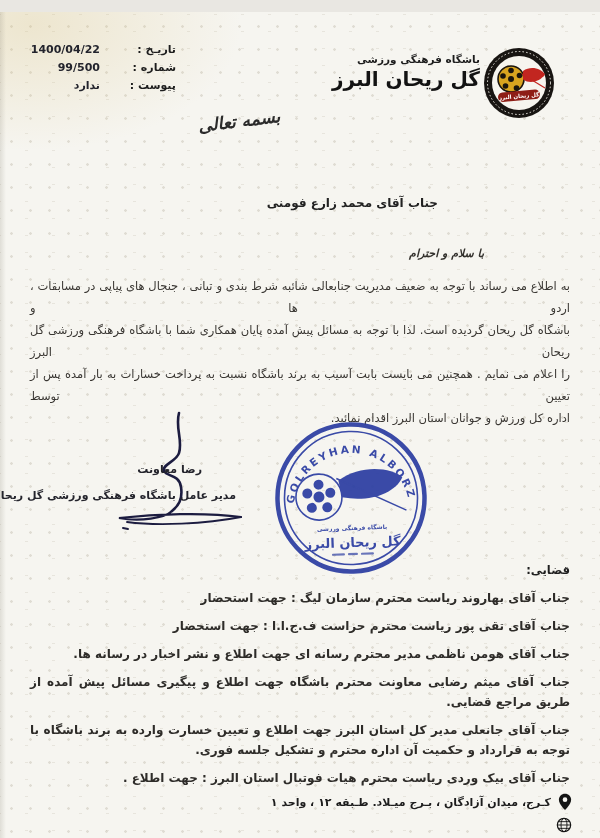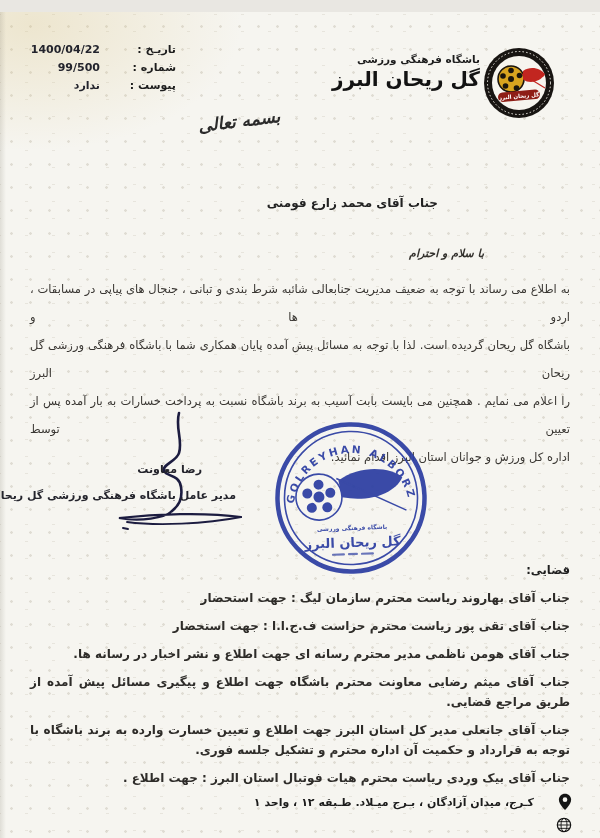--- a/index.html
+++ b/index.html
@@ -33,37 +33,37 @@
   .club-text{position:absolute;right:120px;top:41px;text-align:right;direction:rtl;}
   .club-line1{font-size:10.5px;font-weight:bold;color:#1c1c1c;}
   .club-line2{font-size:20px;font-weight:bold;color:#131313;margin-top:2px;letter-spacing:0.5px;}
   .club-logo{position:absolute;left:482px;top:34px;}
   
   .besmele{position:absolute;left:198px;top:99px;font-size:17px;font-weight:bold;font-style:italic;transform:rotate(-7deg);direction:rtl;color:#2b2b2b;}
   
   .recipient{position:absolute;right:162px;top:184px;font-size:12px;font-weight:bold;direction:rtl;color:#222;}
   .salutation{position:absolute;right:116px;top:235px;font-size:11px;font-weight:bold;direction:rtl;color:#33312d;font-style:italic;}
   .body-par{position:absolute;right:30px;width:540px;top:263px;direction:rtl;font-size:11.5px;color:#3a3733;}
-  .body-line{text-align:justify;text-align-last:justify;line-height:28px;}
+  .body-line{text-align:justify;text-align-last:justify;line-height:22px;}
   .body-line.last{text-align:right;text-align-last:right;}
   
   .sig-svg{position:absolute;left:95px;top:396px;}
   .sig-name{position:absolute;right:398px;top:451px;font-size:11px;font-weight:bold;direction:rtl;color:#24242c;}
   .sig-title{position:absolute;right:364px;top:477px;font-size:11px;font-weight:bold;direction:rtl;white-space:nowrap;color:#24242c;}
   
   .stamp-svg{position:absolute;left:272px;top:407px;transform:rotate(-2deg);opacity:0.93;}
   .st-stroke{fill:none;stroke:var(--stamp-blue);}
   .st-fill{fill:var(--stamp-blue);stroke:none;}
   .st-text{fill:var(--stamp-blue);font-family:"DejaVu Sans",sans-serif;}
   
   .cc{position:absolute;right:30px;width:540px;top:551px;direction:rtl;}
   .cc-label{font-weight:bold;font-size:11.5px;color:#1f1f1f;margin-bottom:11px;}
   .cc-item{font-weight:bold;font-size:12px;color:#2e2c29;text-align:justify;line-height:20px;margin-bottom:8px;}
   
-  .footer-address{position:absolute;top:781px;right:28px;display:flex;direction:rtl;align-items:center;gap:24px;font-size:11px;font-weight:bold;color:#1c1c1c;justify-content:space-between;}
+  .footer-address{position:absolute;top:781px;right:28px;display:flex;direction:rtl;align-items:center;gap:7px;font-size:11px;font-weight:bold;color:#1c1c1c;justify-content:space-between;}
   .footer-contact{position:absolute;top:805px;right:28px;display:flex;direction:ltr;align-items:flex-end;gap:10px;font-weight:bold;color:#181818;flex-direction:column;}
   .footer-phone{font-size:10px;direction:ltr;unicode-bidi:bidi-override;letter-spacing:1px;}
   .footer-site{font-size:11px;letter-spacing:0.4px;}
 </style>
 </head>
 <body>
 
 <div id="page">
   <div class="corner-tint"></div>
   <div class="edge-shade"></div>

